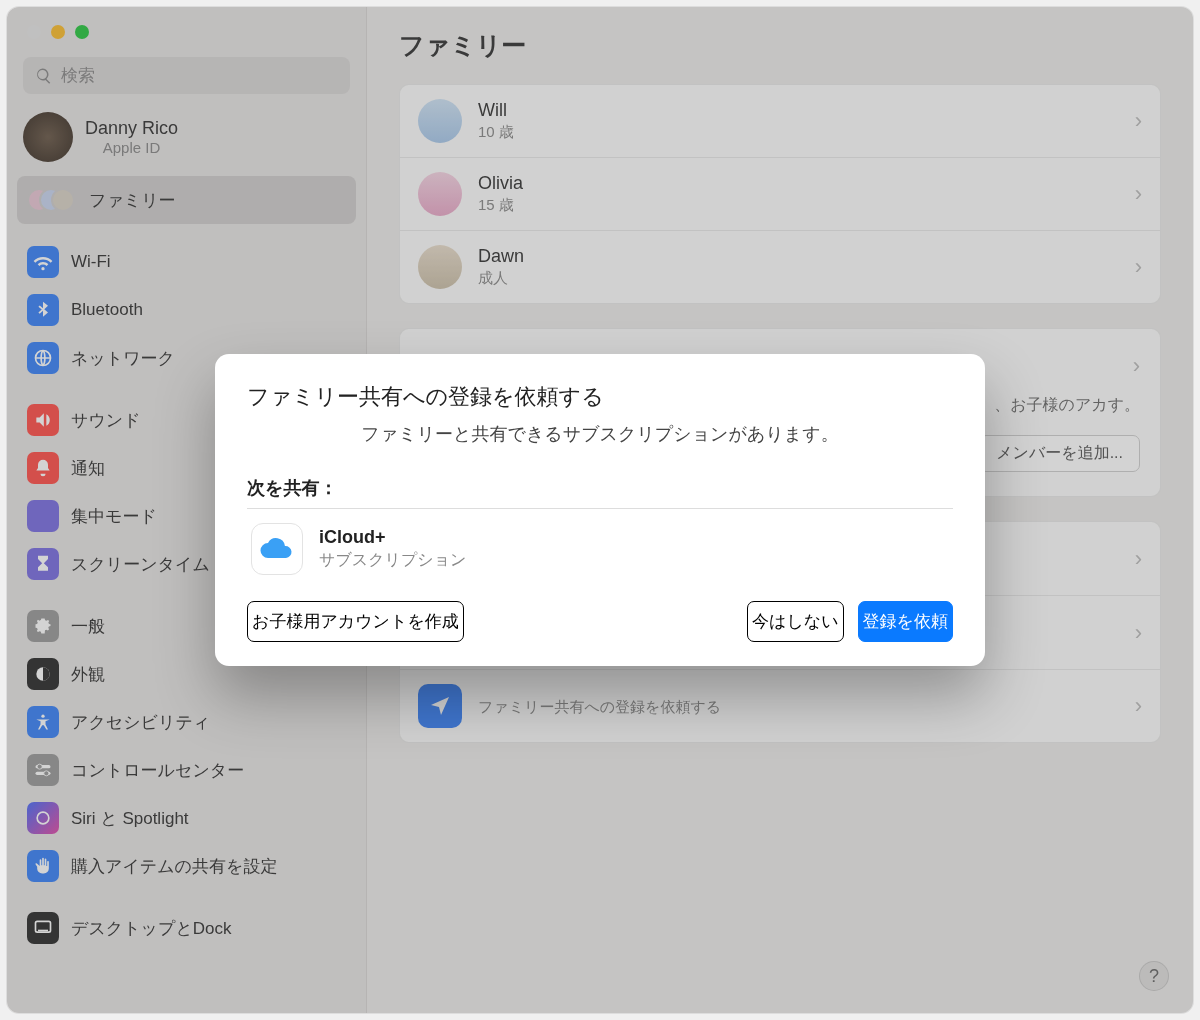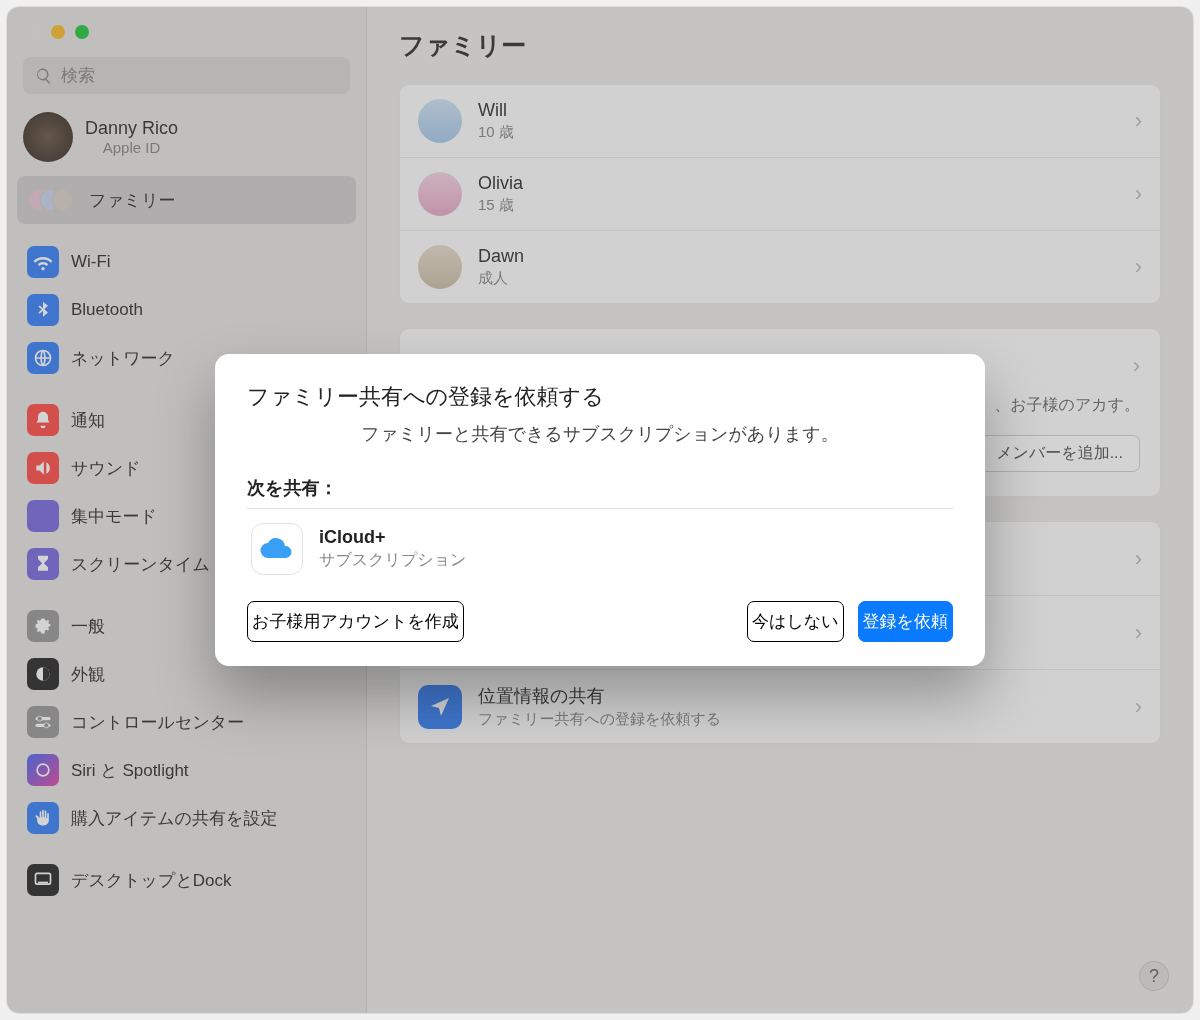--- a/index.html
+++ b/index.html
@@ -210,32 +210,32 @@
               <circle cx="12" cy="12" r="9" fill="none" stroke="white" stroke-width="2"></circle>
               <path d="M3 12h18M12 3c3 3 3 15 0 18M12 3c-3 3-3 15 0 18" fill="none" stroke="white" stroke-width="2"></path>
             </svg>
           </div>
         <span>ネットワーク</span>
       </div>
       <div class="side-gap"></div>
       <div class="side-item">
         <div class="side-icon" style="background:#ff4f4a">
             <svg viewBox="0 0 24 24">
+              <path d="M4 9h4l5-5v16l-5-5H4V9zm12 0a4 4 0 010 6V9zm0-4a8 8 0 010 14V5z"></path>
+            </svg>
+          </div>
+        <span>サウンド</span>
+      </div>
+      <div class="side-item">
+        <div class="side-icon" style="background:#ff4f4a">
+            <svg viewBox="0 0 24 24">
               <path d="M12 2a6 6 0 016 6v4l2 3H4l2-3V8a6 6 0 016-6zm0 20a3 3 0 003-3H9a3 3 0 003 3z"></path>
             </svg>
           </div>
         <span>通知</span>
-      </div>
-      <div class="side-item">
-        <div class="side-icon" style="background:#ff4f4a">
-            <svg viewBox="0 0 24 24">
-              <path d="M4 9h4l5-5v16l-5-5H4V9zm12 0a4 4 0 010 6V9zm0-4a8 8 0 010 14V5z"></path>
-            </svg>
-          </div>
-        <span>サウンド</span>
       </div>
       <div class="side-item">
         <div class="side-icon" style="background:#7a6ee0">
             <svg viewBox="0 0 24 24">
               <path d="M14 2a10 10 0 100 20 8 8 0 010-20z"></path>
             </svg>
           </div>
         <span>集中モード</span>
       </div>
       <div class="side-item">
@@ -256,20 +256,29 @@
         <span>一般</span>
       </div>
       <div class="side-item">
         <div class="side-icon" style="background:#2b2b2b">
             <svg viewBox="0 0 24 24">
               <circle cx="12" cy="12" r="8" fill="white"></circle>
               <path d="M12 4a8 8 0 010 16z" fill="#2b2b2b"></path>
             </svg>
           </div>
         <span>外観</span>
+      </div>
+      <div class="side-item">
+        <div class="side-icon" style="background:#3a82f7">
+            <svg viewBox="0 0 24 24">
+              <circle cx="12" cy="5" r="2"></circle>
+              <path d="M4 9h16l-5 2v4l3 6h-2l-3-5h-2l-3 5H6l3-6v-4L4 9z"></path>
+            </svg>
+          </div>
+        <span>アクセシビリティ</span>
       </div>
       <div class="side-item">
         <div class="side-icon" style="background:#9a9a9a">
             <svg viewBox="0 0 24 24">
               <rect x="3" y="6" width="18" height="4" rx="2"></rect>
               <rect x="3" y="14" width="18" height="4" rx="2"></rect>
               <circle cx="8" cy="8" r="3" fill="#9a9a9a" stroke="white" stroke-width="1"></circle>
               <circle cx="16" cy="16" r="3" fill="#9a9a9a" stroke="white" stroke-width="1"></circle>
             </svg>
           </div>
@@ -370,21 +379,20 @@
           </div>
         <div class="chev">›</div>
       </div>
       <div class="row">
         <div class="sq-icon" style="background:#3a82f7">
             <svg viewBox="0 0 24 24" width="24" height="24" fill="white">
               <path d="M3 11l18-8-8 18-2-8-8-2z"></path>
             </svg>
           </div>
         <div class="label">
-            <div class="n">位置情報の共有</div>
             <div class="s">ファミリー共有への登録を依頼する</div>
           </div>
         <div class="chev">›</div>
       </div>
     </div>
   </div>
 
   <button class="help-btn">?</button>
 
   <div class="overlay">

